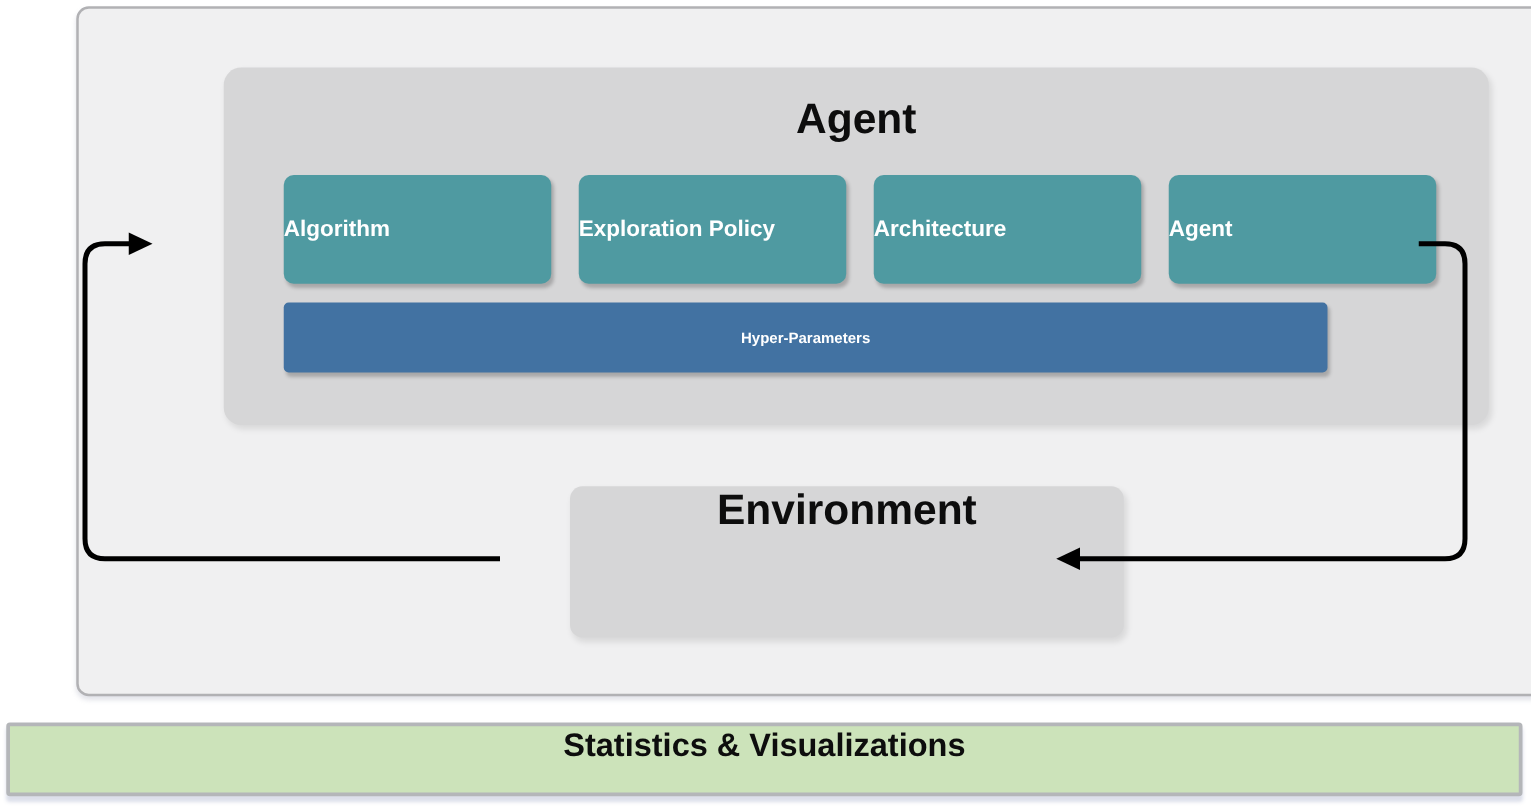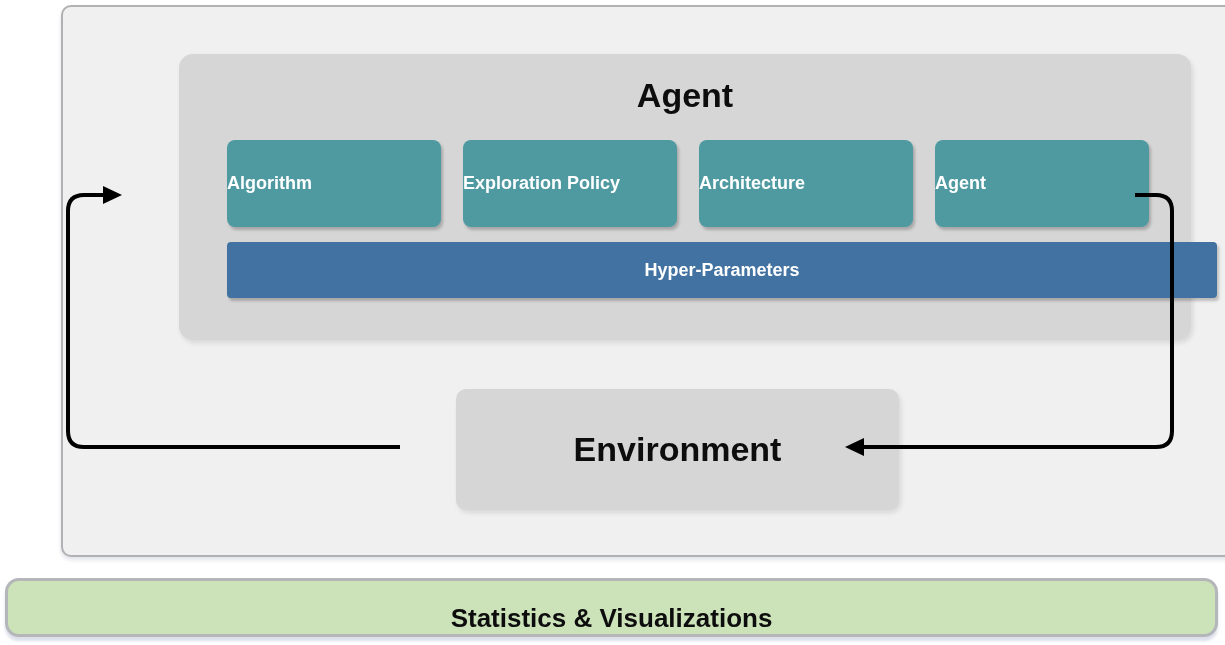--- a/index.html
+++ b/index.html
@@ -41,53 +41,53 @@
     display: flex; align-items: center; justify-content: flex-start;
     color: var(--c-label_on_dark, #ffffff);
     font-size: 18px; font-weight: bold; text-align: center;
   }
   .component.pos-0 { left: 48px; }
   .component.pos-1 { left: 284px; }
   .component.pos-2 { left: 520px; }
   .component.pos-3 { left: 756px; }
 
   .hyper-bar {
-    position: absolute; left: 48px; top: 188px; width: 990px; height: 56px;
+    position: absolute; left: 48px; top: 188px; width: 835px; height: 56px;
     background: var(--c-blue, #4272a2);
     border-radius: 4px;
     box-shadow: 2px 3px 3px rgba(0,0,0,0.22);
     display: flex; align-items: center; justify-content: center;
     color: var(--c-label_on_dark, #ffffff);
-    font-size: 18px; font-weight: bold;
+    font-size: 12px; font-weight: bold;
   }
 
   .environment-box {
     position: absolute; left: 400px; top: 387px; width: 443px; height: 121px;
     background: var(--c-gray_box, #d6d6d7);
     border-radius: 10px;
     box-shadow: 2px 3px 5px rgba(0,0,0,0.10);
-    display: flex; align-items: center; justify-content: center;
+    display: flex; justify-content: center;
   }
   .environment-title {
     font-size: 34px; font-weight: bold; color: var(--c-text, #0d0d0d);
   }
 
   .arrow-layer {
     position: absolute; left: 0; top: 0; width: 1225px; height: 645px;
     pointer-events: none;
   }
 
   .footer-bar {
     position: absolute; left: 5px; top: 578px; width: 1213px; height: 59px;
     box-sizing: border-box;
     background: var(--c-green_bg, #cce3ba);
     border: 3px solid var(--c-green_border, #b4b6b9);
-    border-radius: 14px;
+    border-radius: 3px;
     box-shadow: 0 4px 3px rgba(140,150,185,0.30);
-    display: flex; align-items: flex-end; justify-content: center;
+    display: flex; align-items: flex-start; justify-content: center;
     color: var(--c-text, #0d0d0d);
     font-size: 26px; font-weight: bold;
   }
 </style>
 </head>
 <body>
 
 <div class="canvas">
 
   <div class="outer-panel">

